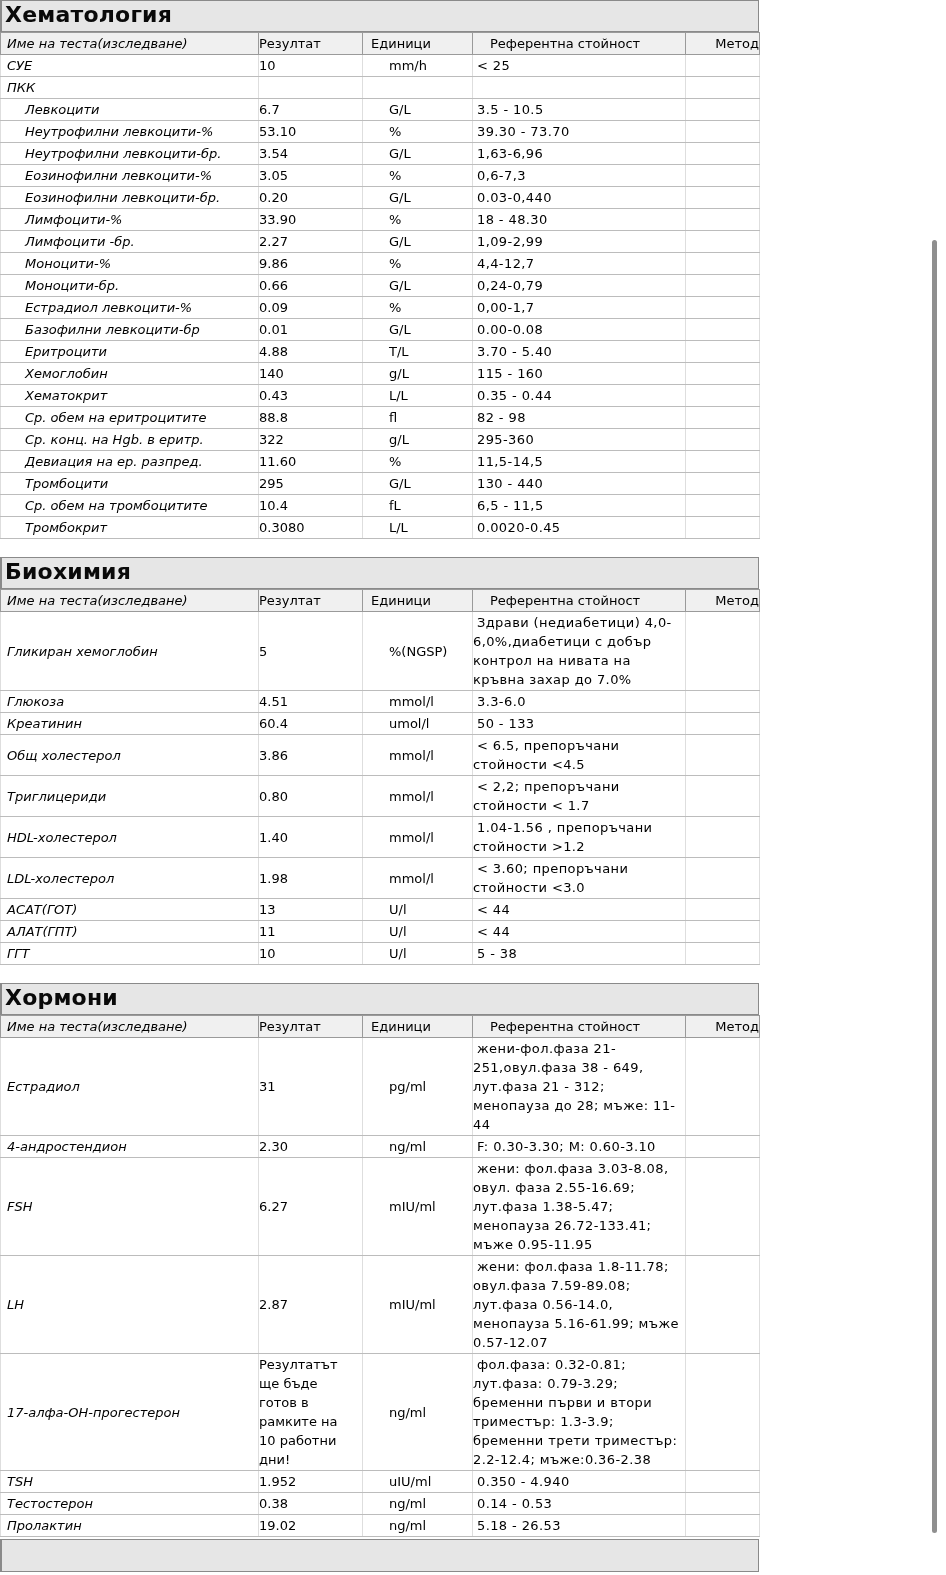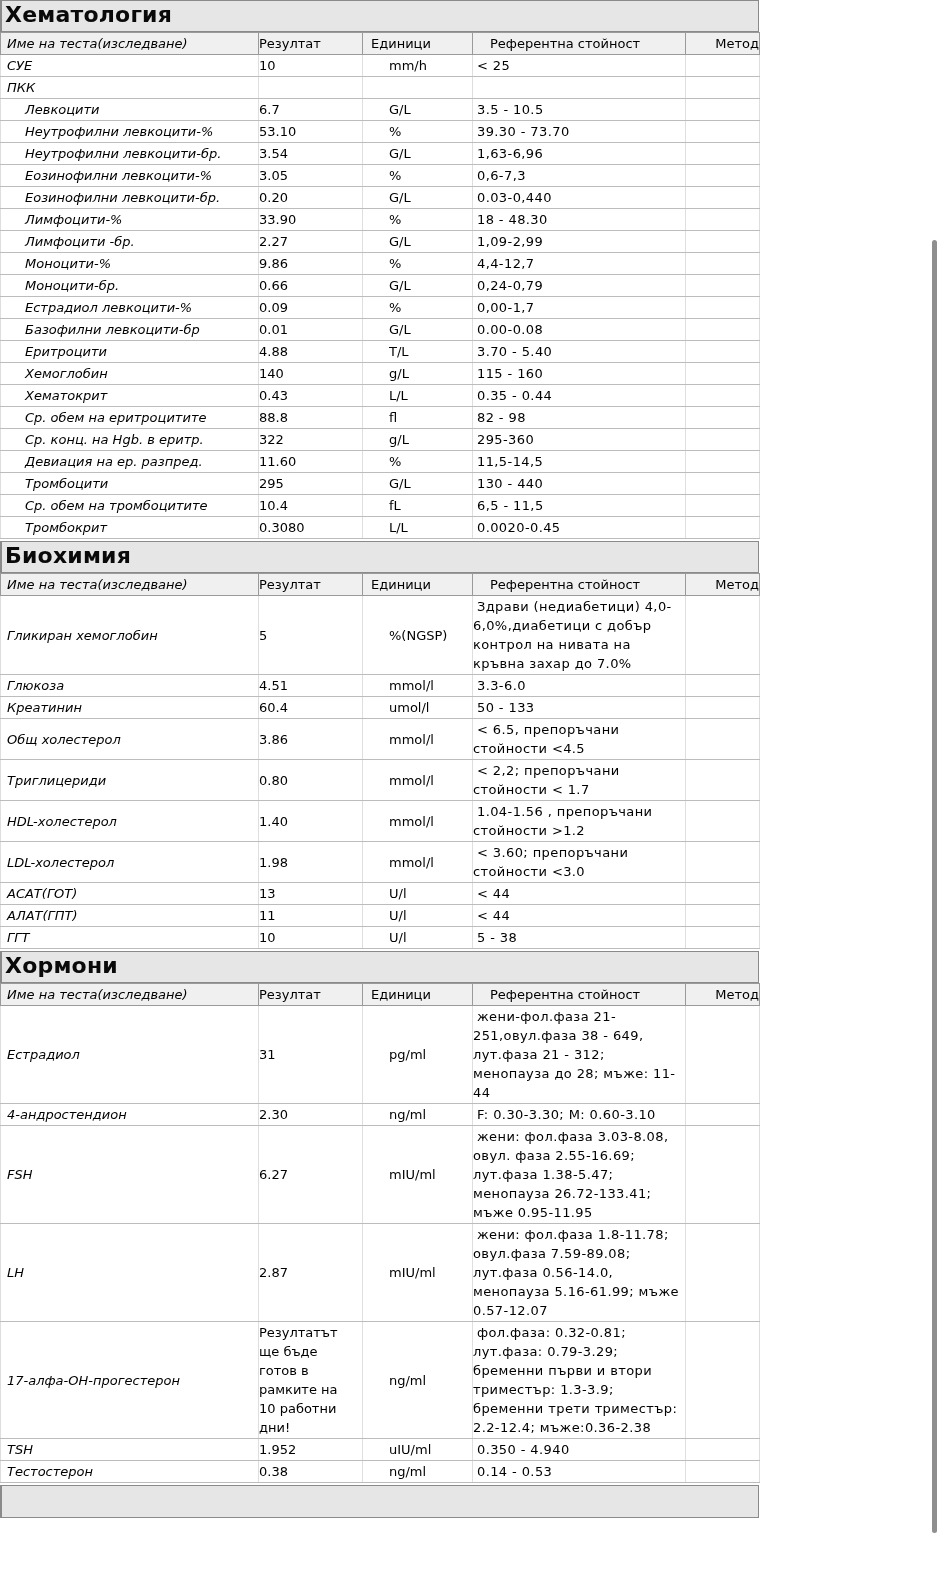--- a/index.html
+++ b/index.html
@@ -9,21 +9,21 @@
     background: #ffffff;
     font-family: "DejaVu Sans", "Liberation Sans", sans-serif;
     font-size: 13px;
     color: #000000;
   }
   #report {
     position: absolute;
     top: 0; left: 0;
     width: 759px;
   }
-  .section { margin-top: 2px; }
+  .section { margin-top: 18px; }
   .section:first-child { margin-top: 0; }
   .section-header {
     background: #e6e6e6;
     border: 1px solid #8a8a8a;
     border-left-width: 2px;
     padding: 1px 3px 3px 3px;
     font-size: 22px;
     font-weight: bold;
     line-height: 26px;
     letter-spacing: 0.2px;
@@ -422,20 +422,27 @@
               <td class="col-reference">0.350 - 4.940</td>
               <td class="col-method"></td>
             </tr>
             <tr>
               <td class="col-name">Тестостерон</td>
               <td class="col-result"><span>0.38</span></td>
               <td class="col-units">ng/ml</td>
               <td class="col-reference">0.14 - 0.53</td>
               <td class="col-method"></td>
             </tr>
+            <tr>
+              <td class="col-name">Пролактин</td>
+              <td class="col-result"><span>19.02</span></td>
+              <td class="col-units">ng/ml</td>
+              <td class="col-reference">5.18 - 26.53</td>
+              <td class="col-method"></td>
+            </tr>
           </tbody>
         </table>
       </div>
     </div>
   <div class="section-header bottom-bar"></div>
 </div>
 
 <div class="scroll-thumb"></div>
 
 </body></html>

